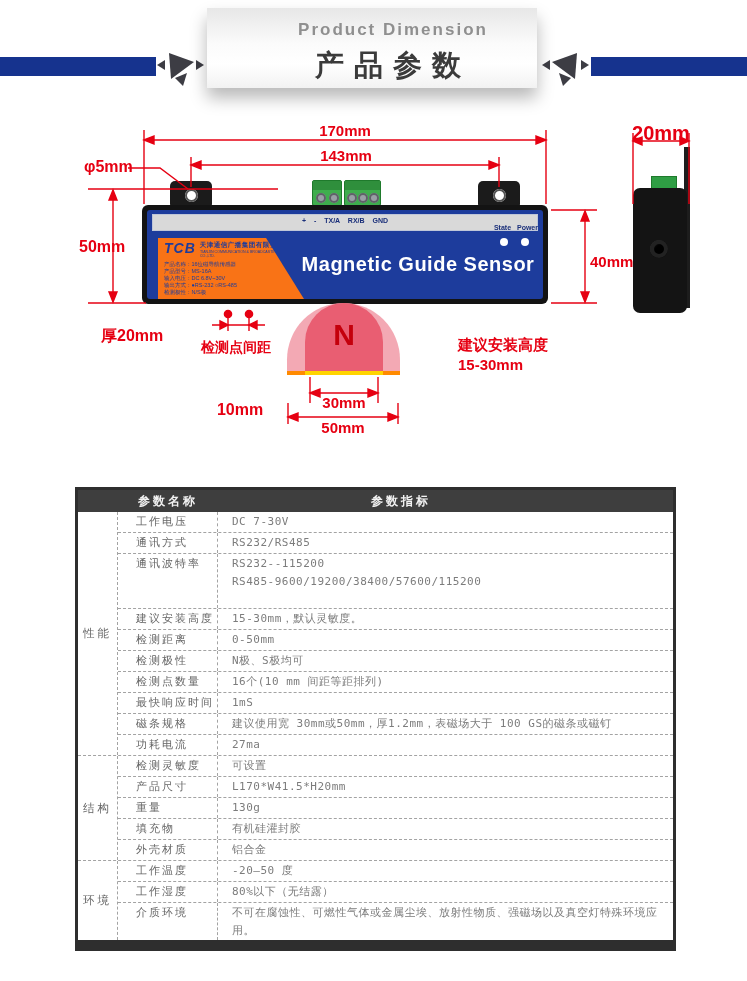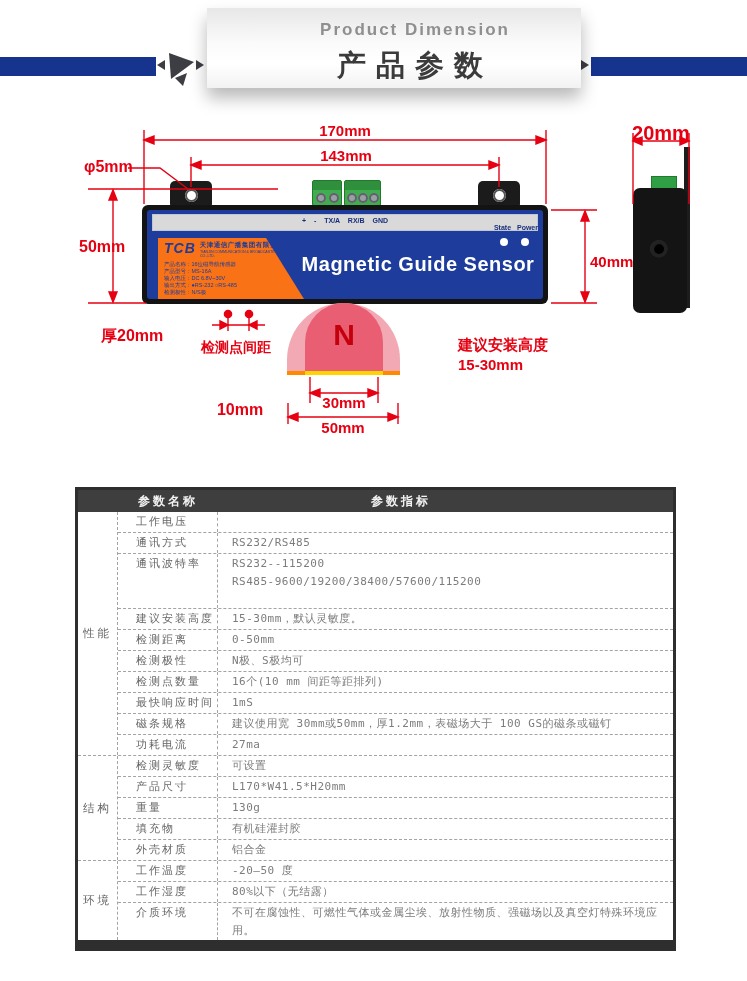--- a/index.html
+++ b/index.html
@@ -6,21 +6,21 @@
   body { background:#fff; font-family:"Liberation Sans", sans-serif; }
   #page { position:relative; width:747px; height:981px; background:#fff; overflow:hidden; }
 
   
   .hbar { position:absolute; top:57px; height:19px; background:#16338e; }
   .hbar.left { left:0; width:156px; }
   .hbar.right { right:0; width:156px; }
   .tri-cluster { position:absolute; top:47px; width:50px; height:42px; }
   .tri-cluster.left { left:156px; }
   .tri-cluster.right { left:540px; }
-  .header-card { position:absolute; left:207px; top:8px; width:374px; height:80px;
+  .header-card { position:absolute; left:207px; top:8px; width:330px; height:80px;
     background:linear-gradient(180deg,#e7e7e7 0%,#fbfbfb 45%,#ffffff 70%,#f2f2f2 100%);
     box-shadow:0 10px 16px rgba(0,0,0,0.28); text-align:center;padding-left:42px; }
   .header-sub { margin-top:12px; font-size:17px; color:#8f8f8f; letter-spacing:2px; font-weight:bold; }
   .header-title { margin-top:6px; font-size:29px; color:#3b3b3b; font-weight:bold; letter-spacing:10px; }
 
   
   .tab { position:absolute; width:42px; height:28px; background:#1b1b1b; border-radius:5px; }
   .tab .hole { position:absolute; left:50%; top:50%; width:13px; height:13px; margin:-6.5px 0 0 -6.5px;
     background:#fff; border-radius:50%; box-shadow:inset 0 0 0 2px #555; }
   .terminal { position:absolute; top:180px; height:26px; background:#3fae4e; border:1px solid #1f7a2c; border-radius:2px; }
@@ -250,20 +250,21 @@
     <div class="t-header">
       <div class="h1">参数名称</div>
       <div class="h2">参数指标</div>
     </div>
     <div>
         <div class="t-section">
           <div class="t-group">性能</div>
           <div class="t-rows">
             <div class="t-row">
               <div class="t-name">工作电压</div>
+              <div class="t-value">DC 7-30V</div>
             </div>
             <div class="t-row">
               <div class="t-name">通讯方式</div>
               <div class="t-value">RS232/RS485</div>
             </div>
             <div class="t-row tall">
               <div class="t-name">通讯波特率</div>
               <div class="t-value">
                 <div>RS232--115200</div>
                 <div>RS485-9600/19200/38400/57600/115200</div>

